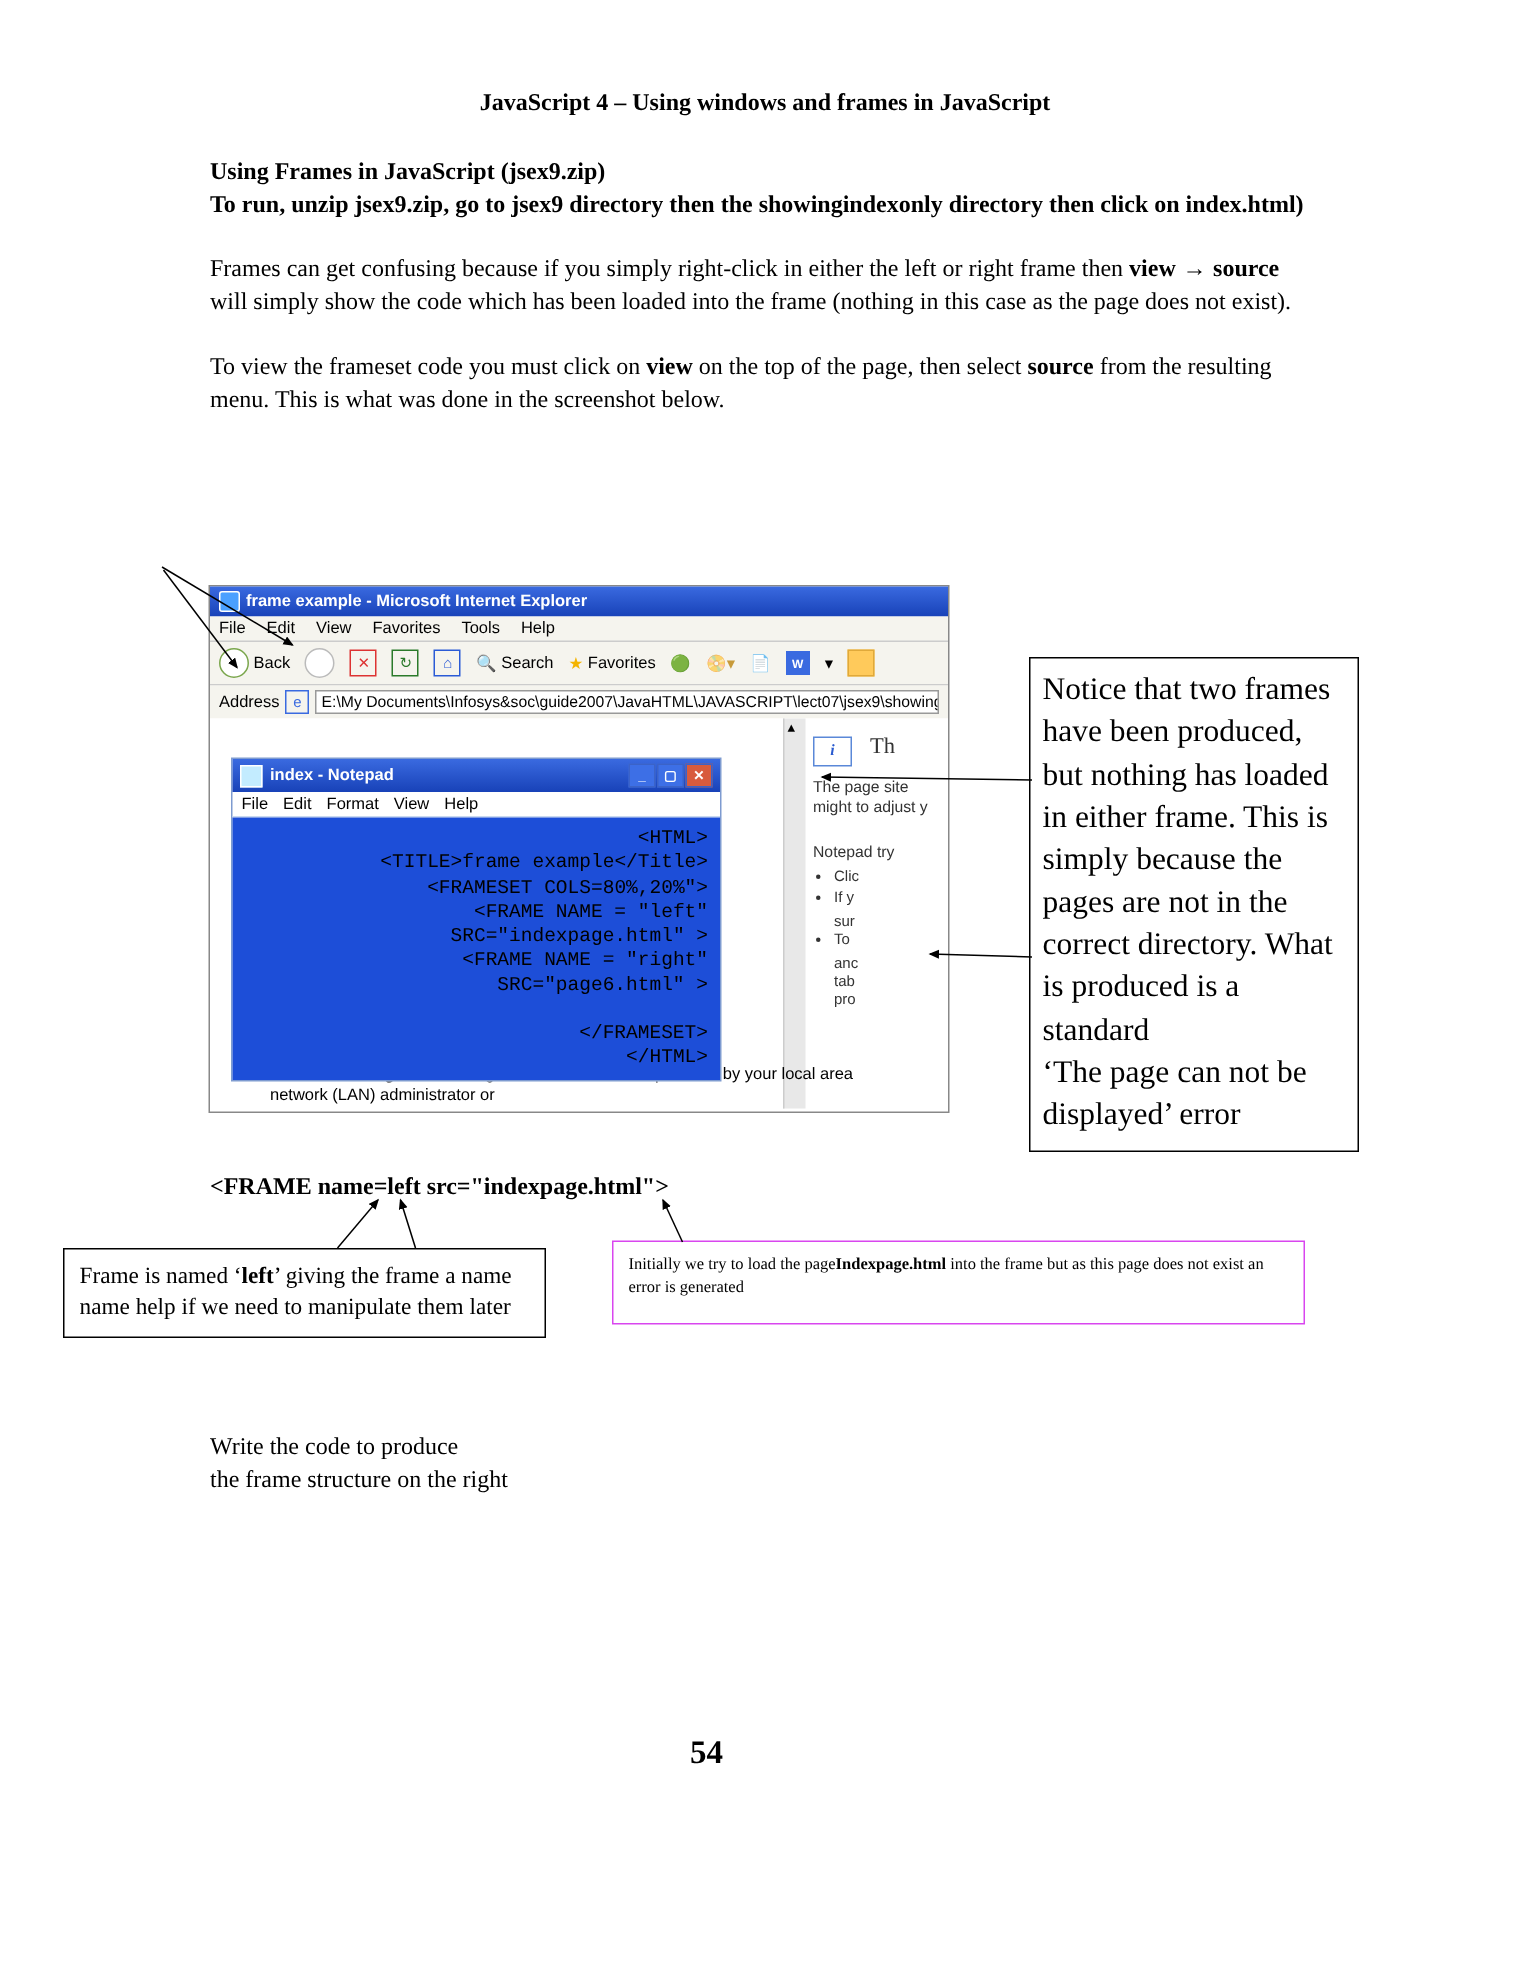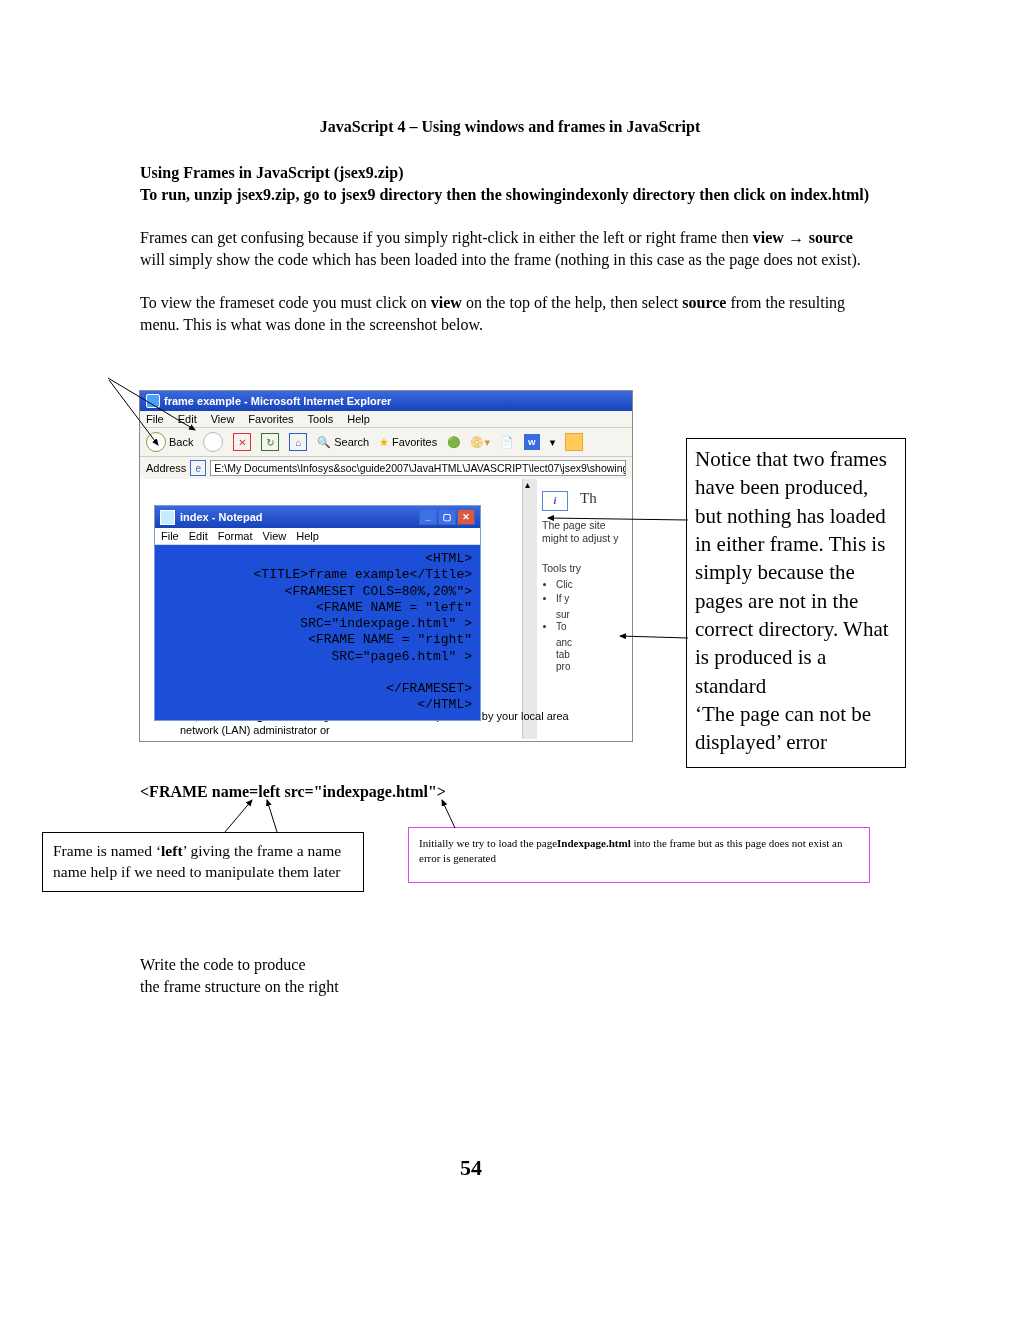--- a/index.html
+++ b/index.html
@@ -7,21 +7,21 @@
     font-size: 16px;
     margin: 0;
     background: #fff;
     color: #000;
   }
   .page {
     width: 1020px;
     height: 1320px;
     position: relative;
     box-sizing: border-box;
-    padding: 118px 140px 0 140px;
+    padding: 60px 140px 0 140px;
   }
   .title {
     text-align: center;
     font-weight: bold;
     margin-bottom: 26px;
   }
   .subhead {
     font-weight: bold;
     margin-bottom: 22px;
     line-height: 1.35;
@@ -260,21 +260,21 @@
   <div class="subhead">
     <span>Using Frames in JavaScript (jsex9.zip)</span><br>
     <span>To run, unzip jsex9.zip, go to jsex9 directory then the showingindexonly directory then click on index.html)</span>
   </div>
 
   <div class="para">
     <span>Frames can get confusing because if you simply right-click in either the left or right frame then </span><span class="bold">view</span><span class="bold arrow-char"> → </span><span class="bold">source</span><span> will simply show the code which has been loaded into the frame (nothing in this case as the page does not exist).</span>
   </div>
 
   <div class="para">
-    <span>To view the frameset code you must click on </span><span class="bold">view</span><span> on the top of the help, then select </span><span class="bold">source</span><span> from the resulting menu.  This is what was done in the screenshot below.</span>
+    <span>To view the frameset code you must click on </span><span class="bold">view</span><span> on the top of the page, then select </span><span class="bold">source</span><span> from the resulting menu.  This is what was done in the screenshot below.</span>
   </div>
 
   <div class="browser-wrap">
     <div class="ie-title">
       <span class="ie-icon"></span>
       <span>frame example - Microsoft Internet Explorer</span>
     </div>
     <div class="ie-menu">
       <span>File</span>
       <span>Edit</span>
@@ -311,21 +311,21 @@
       <span>Address</span>
       <span class="box16" style="width:14px;height:14px;border-color:#3a6ae0;color:#3a6ae0;">e</span>
       <div class="field">E:\My Documents\Infosys&amp;soc\guide2007\JavaHTML\JAVASCRIPT\lect07\jsex9\showingindexonly\index.</div>
     </div>
     <div class="ie-body">
       <div class="scroll-strip"></div>
       <div class="right-frame-content">
         <span class="th">Th</span>
         <div class="i-icon">i</div>
         <div style="white-space:pre-line; margin-bottom:18px;">The page site might to adjust y</div>
-        <div>Tools try</div>
+        <div>Notepad try</div>
         <ul>
           <li>Clic</li>
           <li>If y</li>
         </ul>
         <div style="font-size:10px;margin-left:14px;">
           <div>sur</div>
         </div>
         <ul style="margin-top:0;">
           <li>To</li>
         </ul>

